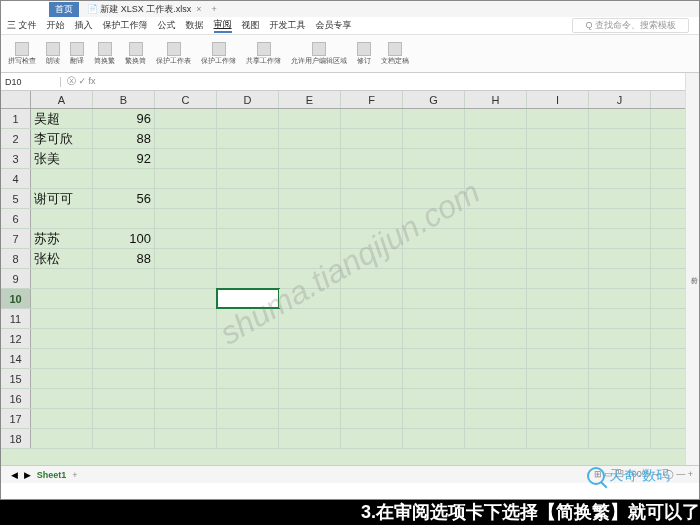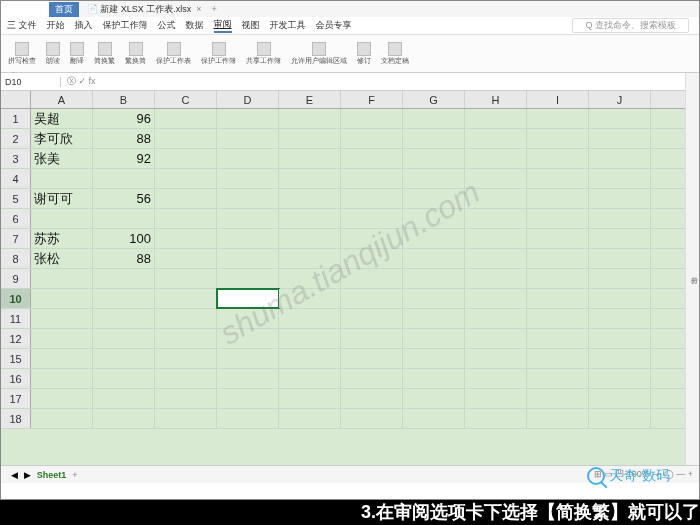--- a/index.html
+++ b/index.html
@@ -289,20 +289,33 @@
           <div class="cell"></div>
           <div class="cell"></div>
           <div class="cell"></div>
           <div class="cell"></div>
           <div class="cell"></div>
           <div class="cell"></div>
           <div class="cell"></div>
           <div class="cell"></div>
         </div>
         <div class="row">
+          <div class="row-h">14</div>
+          <div class="cell"></div>
+          <div class="cell"></div>
+          <div class="cell"></div>
+          <div class="cell"></div>
+          <div class="cell"></div>
+          <div class="cell"></div>
+          <div class="cell"></div>
+          <div class="cell"></div>
+          <div class="cell"></div>
+          <div class="cell"></div>
+        </div>
+        <div class="row">
           <div class="row-h">15</div>
           <div class="cell"></div>
           <div class="cell"></div>
           <div class="cell"></div>
           <div class="cell"></div>
           <div class="cell"></div>
           <div class="cell"></div>
           <div class="cell"></div>
           <div class="cell"></div>
           <div class="cell"></div>

